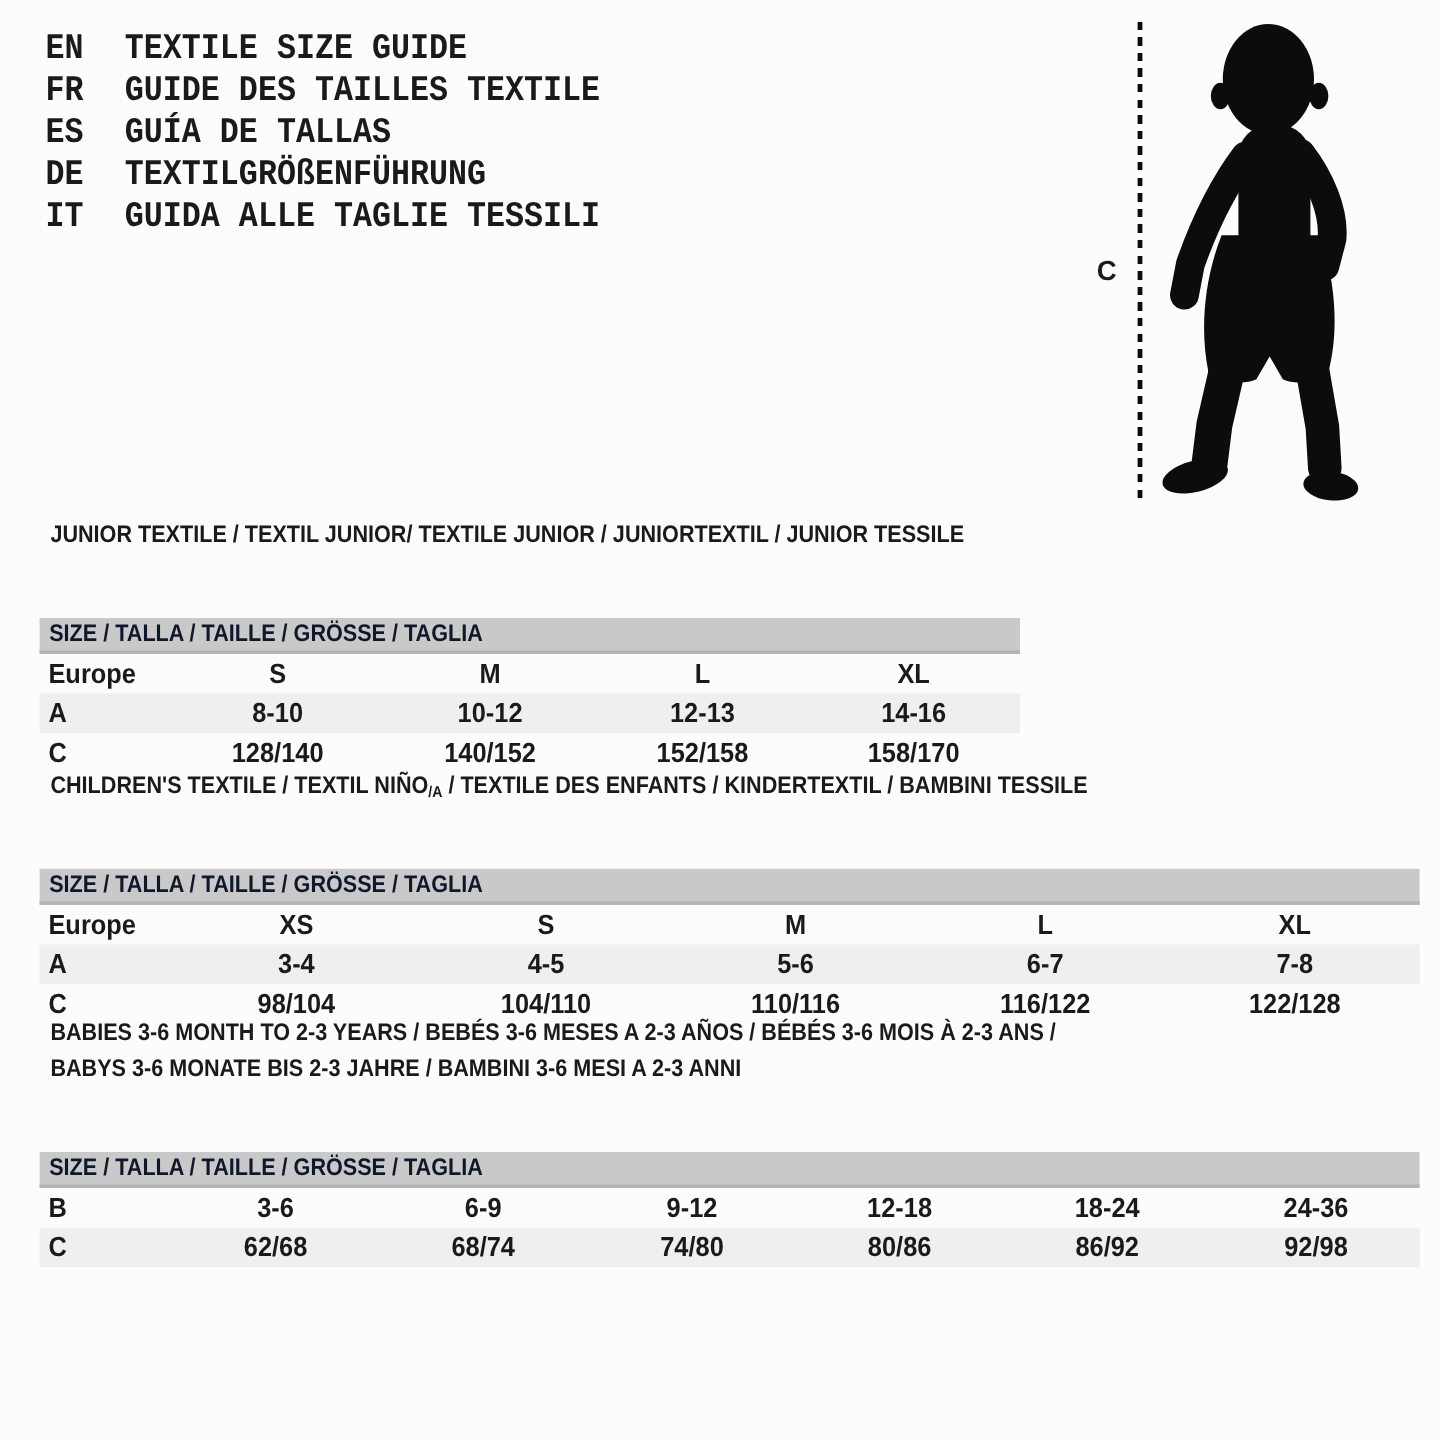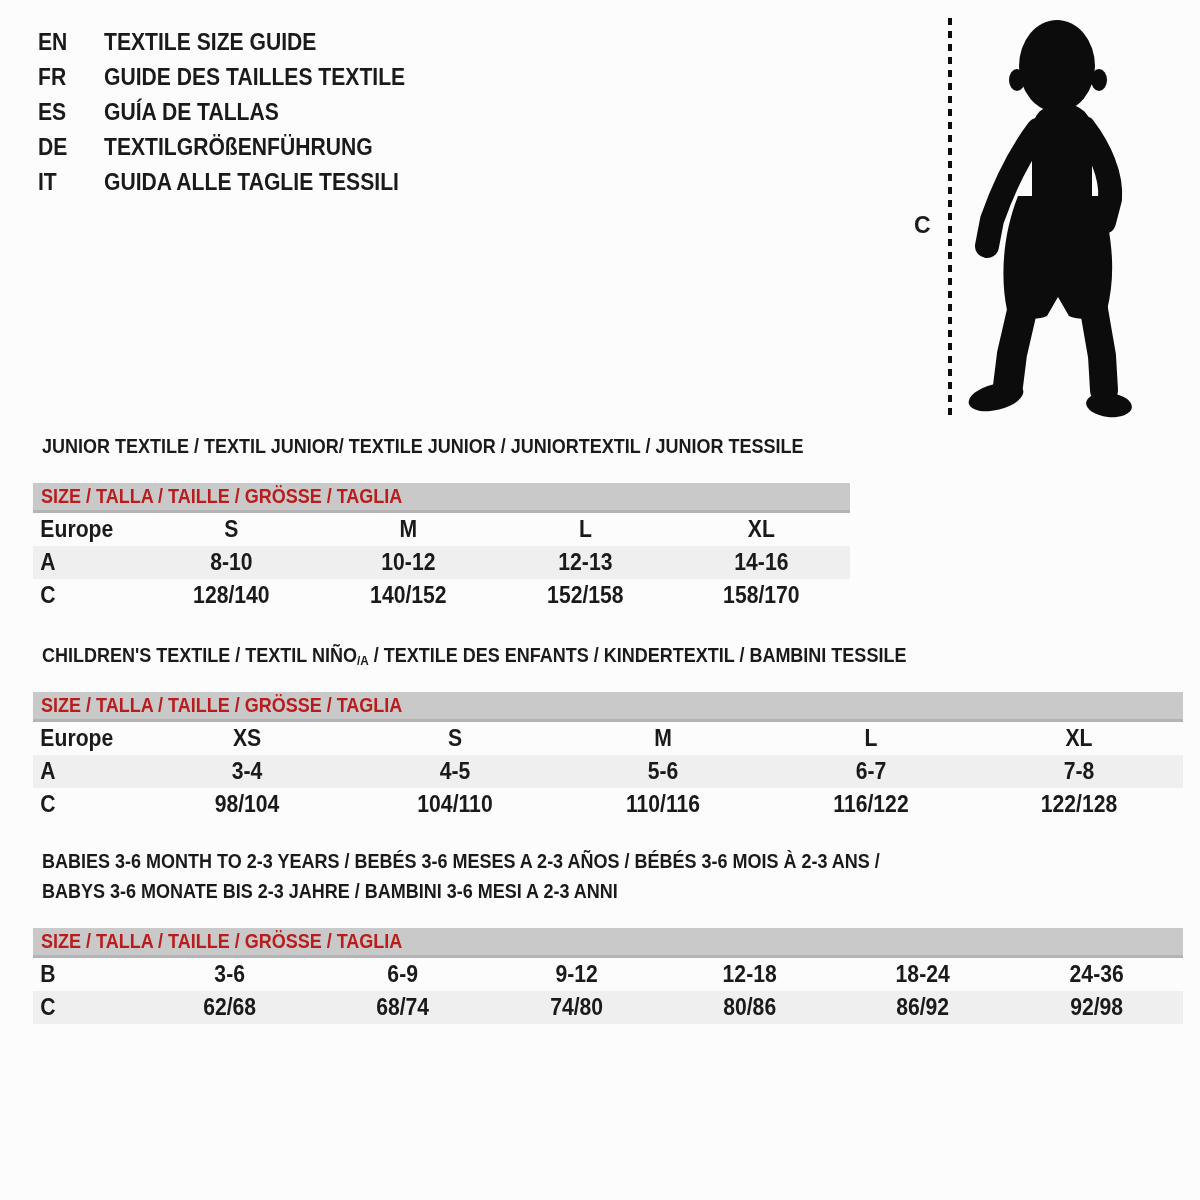--- a/index.html
+++ b/index.html
@@ -6,21 +6,21 @@
   .page {
     position:relative; width:1200px; height:1200px; overflow:hidden;
     background:var(--page-bg,#fcfcfc);
     color:var(--text,#1a1a1a);
     font-family:"Liberation Sans","DejaVu Sans",sans-serif;
     font-weight:bold;
   }
 
   
   .lang-block { position:absolute; left:38px; top:24px; }
-  .lang-row { display:flex; line-height:35px; font-size:24px; white-space:nowrap; }
+  .lang-row { display:flex; line-height:35px; font-size:30px; white-space:nowrap;font-family:Liberation Mono, monospace; }
   .lang-code, .lang-label { display:inline-block; transform:scaleX(0.88); transform-origin:0 50%; }
   .lang-code { width:66px; flex:0 0 66px; }
 
   
   .c-label { position:absolute; left:914px; top:212px; font-size:23px; }
   .dash-line {
     position:absolute; left:948px; top:18px; width:4px; height:398px;
     background:repeating-linear-gradient(to bottom, var(--silhouette,#0c0c0c) 0 7px, transparent 7px 13px);
   }
   .baby-svg { position:absolute; left:960px; top:14px; width:180px; height:410px; color:var(--silhouette,#0c0c0c); }
@@ -30,21 +30,21 @@
     position:absolute; margin:0; font-size:20px; line-height:24px; font-weight:bold;
     white-space:nowrap; transform:scaleX(0.9); transform-origin:0 50%;
   }
   .sub-a { font-size:13px; vertical-align:-3px; }
 
   
   .size-table { position:absolute; }
   .size-bar {
     height:27px; line-height:27px; background:var(--size-bar-bg,#c9c9c9);
     border-bottom:3px solid var(--size-bar-border,#b3b3b3);
-    padding-left:8px; font-size:20px; color:#b91c1c;
+    padding-left:8px; font-size:20px; color:#0f172a;margin-top:32px;
   }
   .size-bar span { display:inline-block; transform:scaleX(0.9); transform-origin:0 50%; white-space:nowrap; }
   .trow { display:grid; height:33px; line-height:33px; font-size:23px; }
   .cols5 { grid-template-columns:110px repeat(4,1fr); }
   .cols6 { grid-template-columns:110px repeat(5,1fr); }
   .cols7 { grid-template-columns:110px repeat(6,1fr); }
   .tcell { text-align:center; transform:scaleX(0.92); transform-origin:50% 50%; white-space:nowrap; }
   .tcell.lbl { text-align:left; padding-left:8px; transform-origin:0 50%; }
   .alt { background:var(--alt-row-bg,#efefef); }
 

